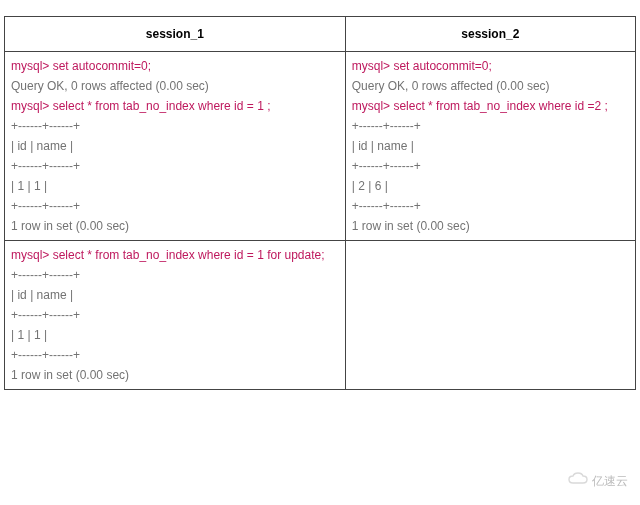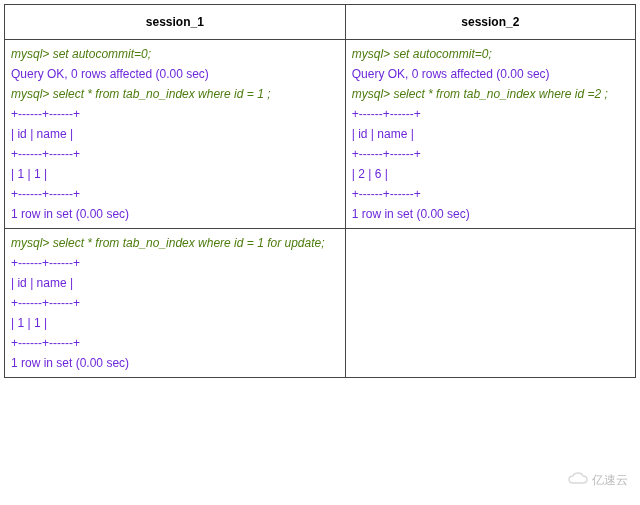--- a/index.html
+++ b/index.html
@@ -7,55 +7,56 @@
     padding: 4px;
     font-family: Arial, "Microsoft YaHei", sans-serif;
     font-size: 12px;
     background: #fff;
     color: #333;
   }
   table.outer {
     border-collapse: collapse;
     width: 632px;
     table-layout: fixed;
+    margin-top: 12px;
   }
   table.outer > tbody > tr > td,
   table.outer > tbody > tr > th {
     border: 1px solid #444;
     vertical-align: top;
     padding: 4px 6px;
     word-wrap: break-word;
   }
   table.outer > tbody > tr > th {
     text-align: center;
     font-weight: bold;
     color: #000;
     background: #fff;
     padding: 10px 6px;
   }
   .sql {
-    color: #4d7c0f;
-    font-style: italic;
+    color: #be185d;
   }
   .result {
-    color: #6d28d9;
+    color: #737373;
   }
   .cell-content {
     line-height: 20px;
   }
   .watermark {
     position: absolute;
     right: 12px;
     top: 472px;
     color: #bbb;
     font-size: 12px;
     display: flex;
     align-items: center;
     gap: 4px;
     pointer-events: none;
+    font-family: Liberation Serif, serif;
   }
   .watermark svg { opacity: 0.55; }
 </style>
 </head>
 <body>
 
 <table class="outer">
   <colgroup>
     <col style="width:54%">
     <col style="width:46%">

